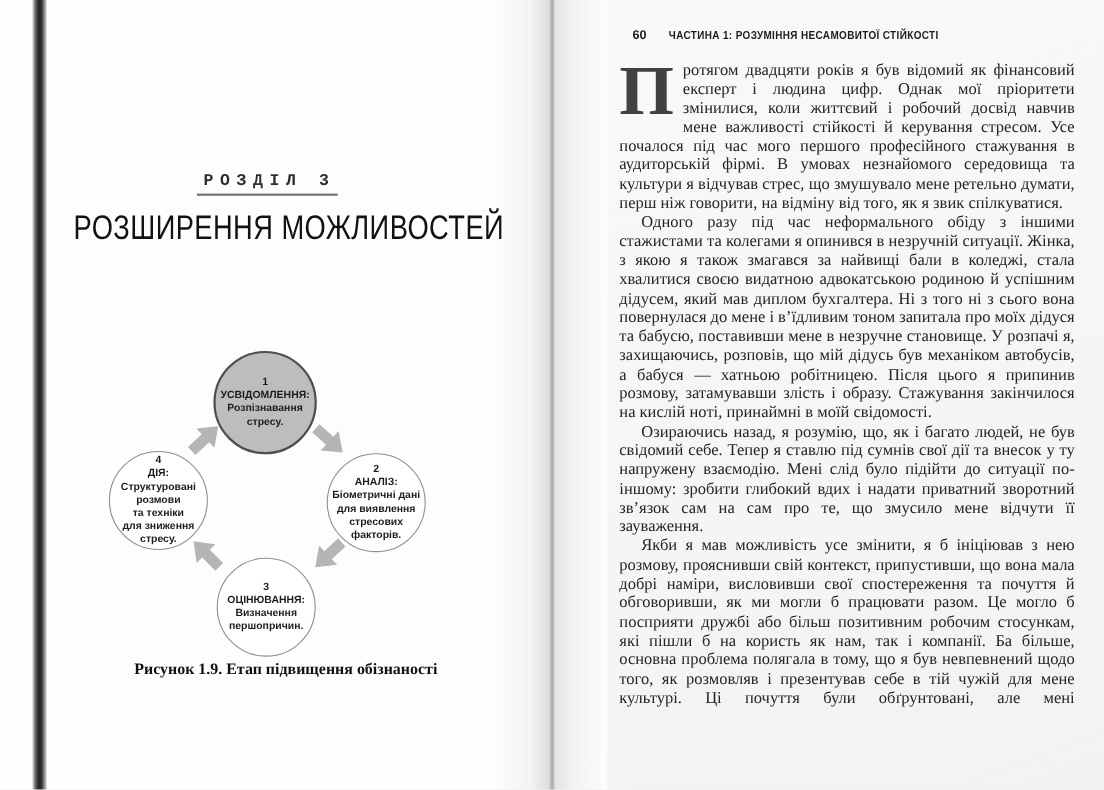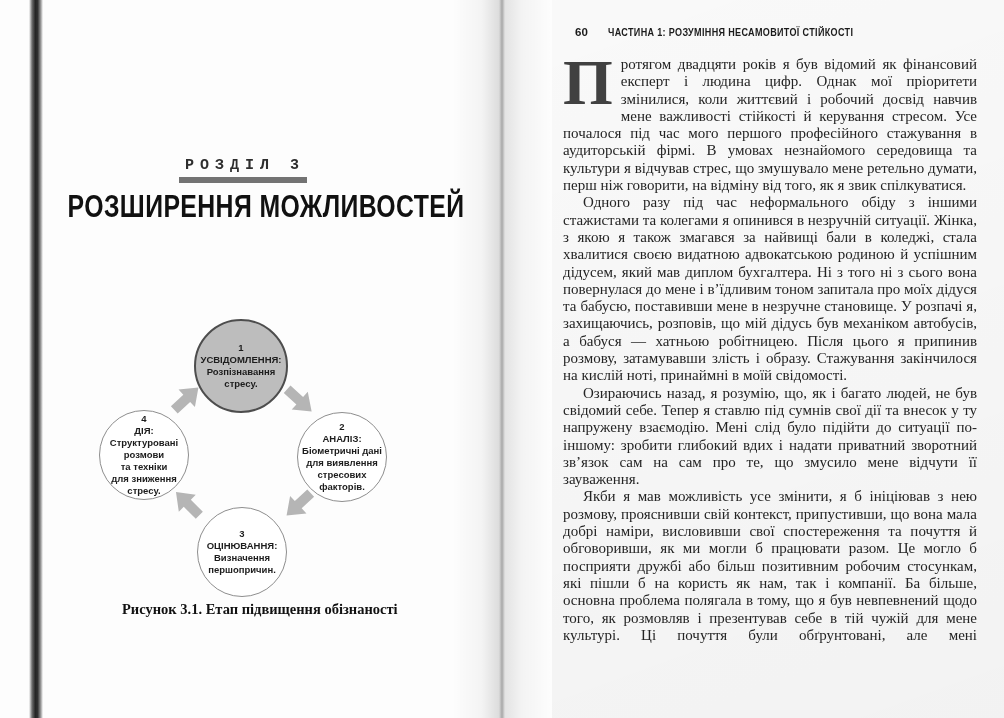--- a/index.html
+++ b/index.html
@@ -20,25 +20,25 @@
   }
   .right-page-tint{
     position:absolute;left:552px;top:0;width:452px;height:718px;
     background:linear-gradient(160deg, rgba(0,0,0,0.015) 0%, rgba(0,0,0,0.045) 100%);
     pointer-events:none;
   }
   
   .chapter-label-wrap{position:absolute;left:60px;top:155px;width:366px;text-align:center;}
   .chapter-label{
     display:inline-block;font-family:"Liberation Mono",monospace;font-size:15px;font-weight:bold;
-    letter-spacing:6px;color:#2e2e2e;border-bottom:6px solid #737373;padding:0 2px 3px 6px;
+    letter-spacing:6px;color:#2e2e2e;border-bottom:2px solid #737373;padding:0 2px 3px 6px;
   }
   .chapter-title{
     position:absolute;left:18px;top:189px;width:450px;text-align:left;
-    font-family:"Liberation Sans",sans-serif;font-weight:bold;font-size:31px;line-height:36px;color:#111;
+    font-family:"Liberation Sans",sans-serif;font-weight:normal;font-size:31px;line-height:36px;color:#111;
   }
   .chapter-title .squeeze{display:inline-block;transform:scaleX(0.80);transform-origin:center;white-space:nowrap;letter-spacing:0.5px;}
   .epigraph{
     position:absolute;left:95px;top:272px;width:300px;text-align:center;
     font-style:italic;font-size:15px;line-height:18px;color:#1f1f1f;
   }
   .epigraph-author{
     position:absolute;left:100px;top:293px;width:315px;text-align:right;
     font-variant:small-caps;font-weight:bold;font-size:14px;color:#222;letter-spacing:0.5px;
   }
@@ -122,21 +122,21 @@
 Визначення
 першопричин.</div>
   <div class="node" style="left:99px;top:410px;width:90px;height:90px;">4
 ДІЯ:
 Структуровані
 розмови
 та техніки
 для зниження
 стресу.</div>
 
-  <div class="figure-caption">Рисунок 3.1. Етап підвищення обізнаності</div>
+  <div class="figure-caption">Рисунок 1.9. Етап підвищення обізнаності</div>
 
   <div class="running-head">
     <span class="pagenum">60</span>
     <span class="part"><span class="squeeze">ЧАСТИНА 1: РОЗУМІННЯ НЕСАМОВИТОЇ СТІЙКОСТІ</span></span>
   </div>
 
   <div class="body-text">
     <p><span class="dropcap">П</span><span>ротягом двадцяти років я був відомий як фінансовий експерт і людина цифр. Однак мої пріоритети змінилися, коли життєвий і робочий досвід навчив мене важливості стійкості й керування стресом. Усе почалося під час мого першого професійного стажування в аудиторській фірмі. В умовах незнайомого середовища та культури я відчував стрес, що змушувало мене ретельно думати, перш ніж говорити, на відміну від того, як я звик спілкуватися.</span></p>
     <p class="indent">Одного разу під час неформального обіду з іншими стажистами та колегами я опинився в незручній ситуації. Жінка, з якою я також змагався за найвищі бали в коледжі, стала хвалитися своєю видатною адвокатською родиною й успішним дідусем, який мав диплом бухгалтера. Ні з того ні з сього вона повернулася до мене і в’їдливим тоном запитала про моїх дідуся та бабусю, поставивши мене в незручне становище. У розпачі я, захищаючись, розповів, що мій дідусь був механіком автобусів, а бабуся — хатньою робітницею. Після цього я припинив розмову, затамувавши злість і образу. Стажування закінчилося на кислій ноті, принаймні в моїй свідомості.</p>
     <p class="indent">Озираючись назад, я розумію, що, як і багато людей, не був свідомий себе. Тепер я ставлю під сумнів свої дії та внесок у ту напружену взаємодію. Мені слід було підійти до ситуації по-іншому: зробити глибокий вдих і надати приватний зворотний зв’язок сам на сам про те, що змусило мене відчути її зауваження.</p>

